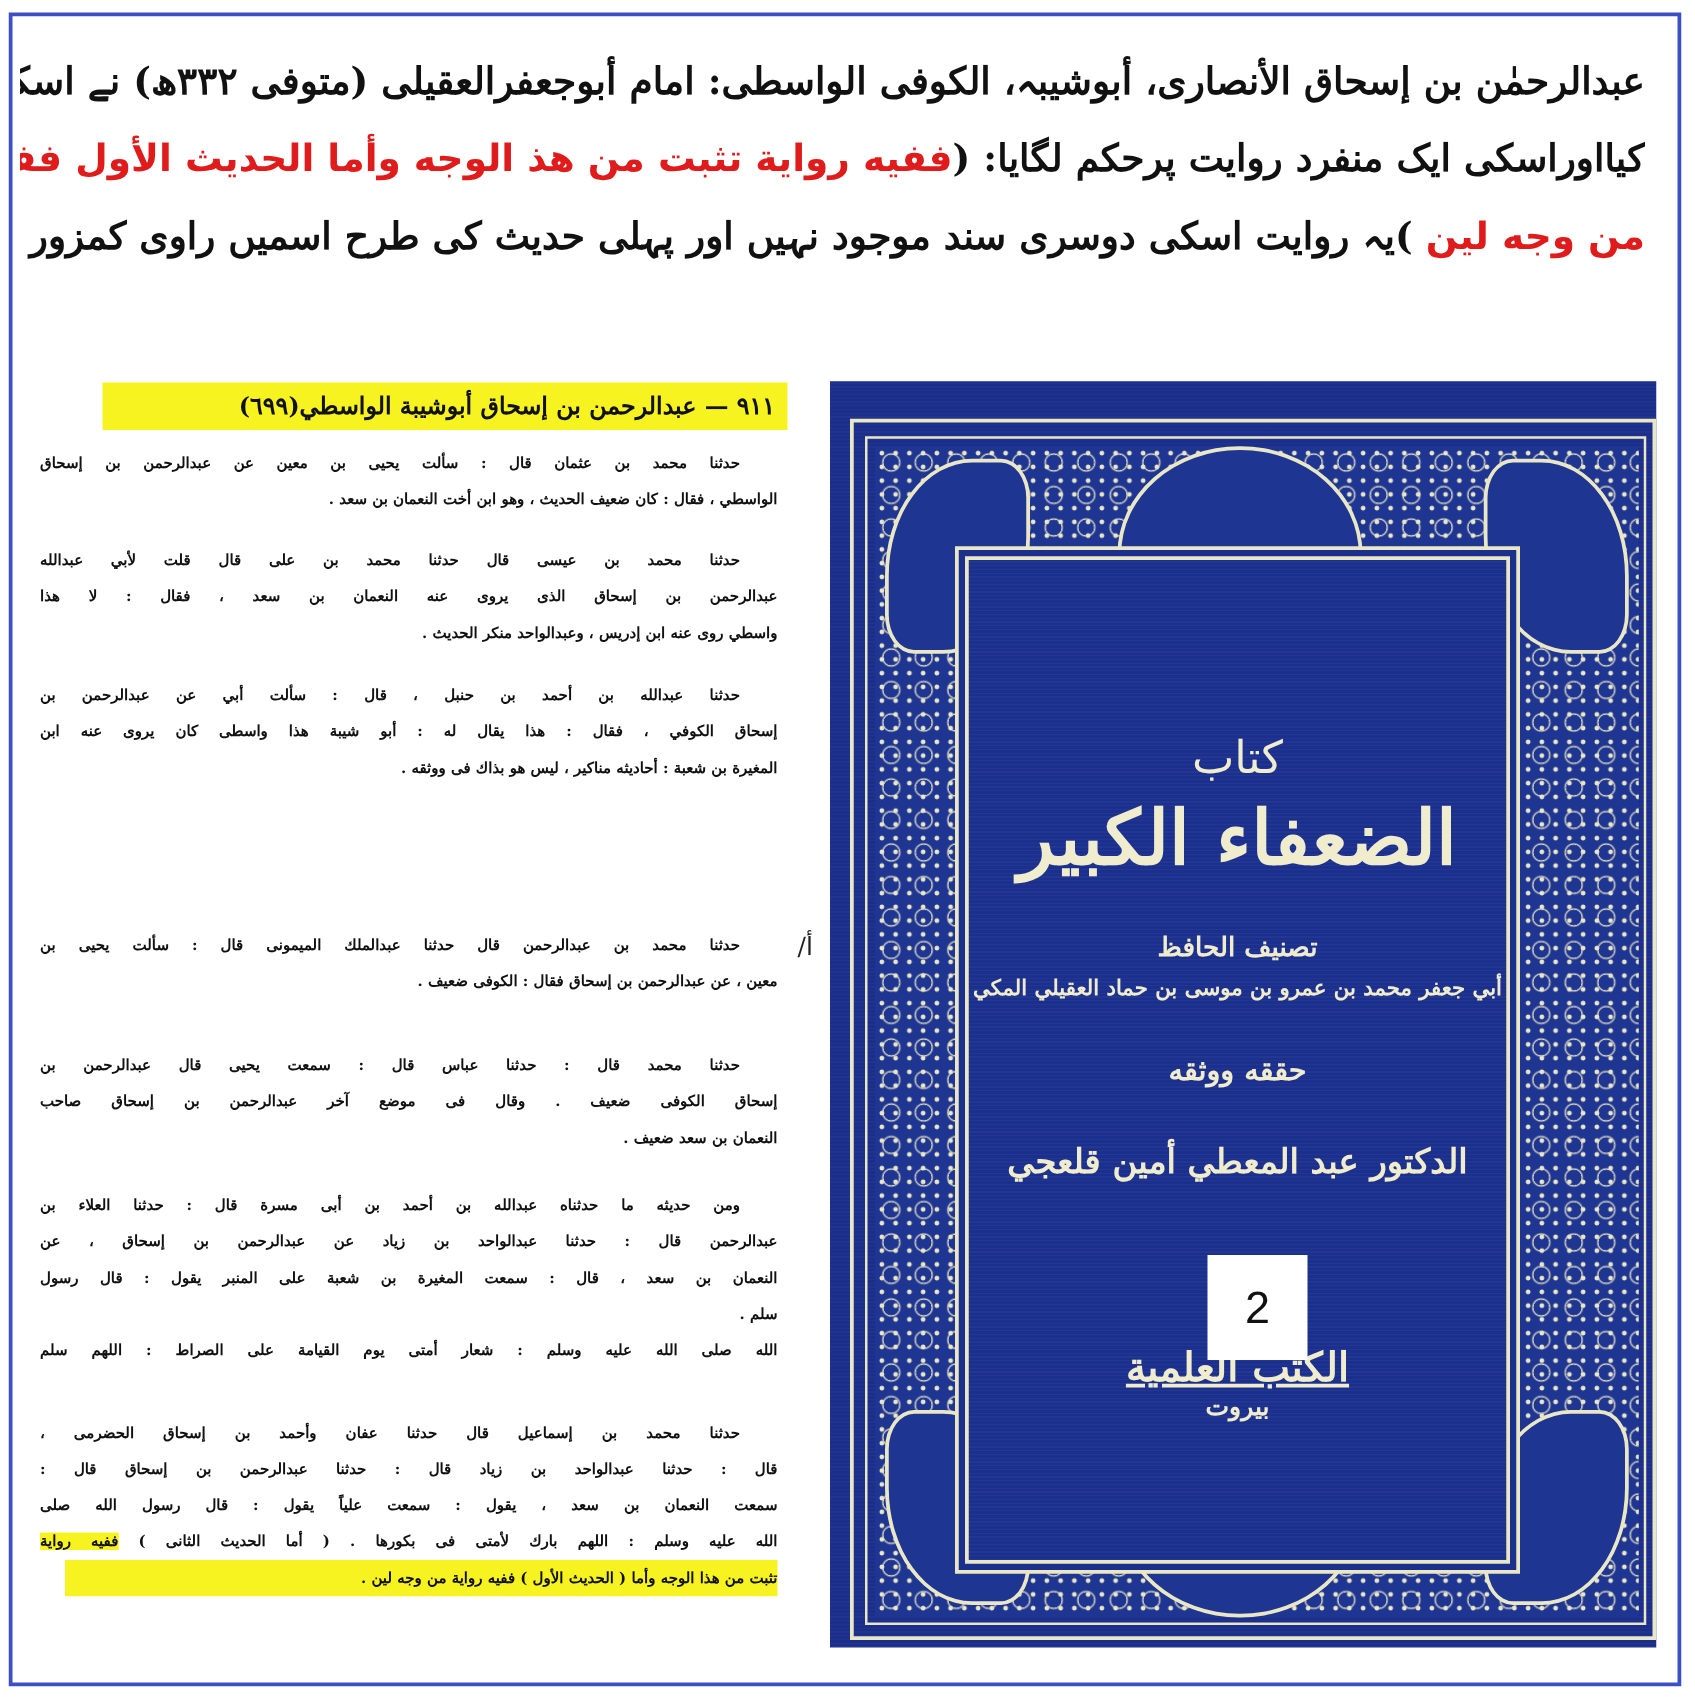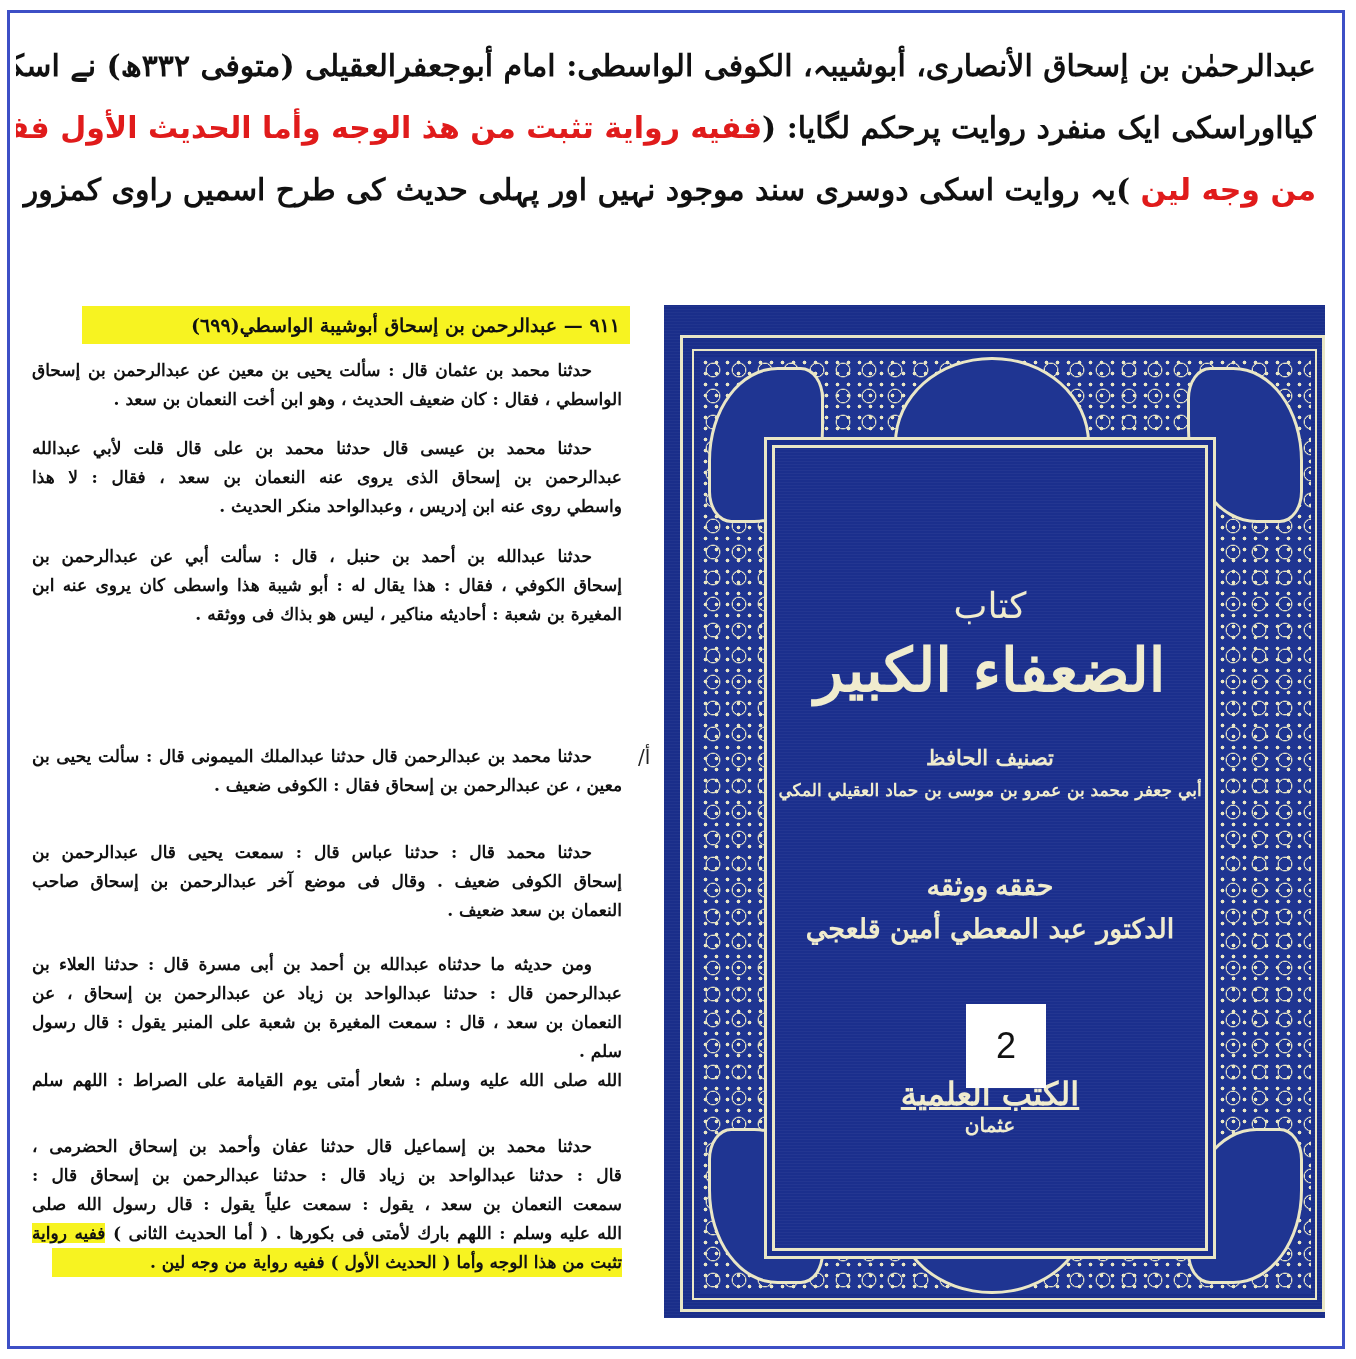--- a/index.html
+++ b/index.html
@@ -19,21 +19,21 @@
   }
   .header-line .red { color: #e01b1b; font-family: "DejaVu Sans", sans-serif; }
 
   
   .scan { position: absolute; left: 30px; top: 298px; width: 600px; height: 1010px; direction: rtl; }
   .entry-title {
     position: absolute; right: 0; top: 8px; width: 548px; height: 38px; background: #f7f321;
     font-family: "DejaVu Serif", serif; font-weight: bold; font-size: 19px; line-height: 38px;
     padding-right: 10px; box-sizing: border-box; color: #111; white-space: nowrap;
   }
-  .para { position: absolute; right: 8px; width: 590px; font-family: "DejaVu Serif", serif; font-size: 17px;
+  .para { position: absolute; right: 8px; width: 590px; font-family: "DejaVu Serif", serif; font-size: 12px;
     color: #111; font-weight: bold; }
   .para .line { height: 29px; line-height: 29px; white-space: nowrap; overflow: hidden; text-align: justify; text-align-last: justify; }
   .para .line.first { padding-right: 30px; }
   .para .line.short { text-align-last: right; }
   .hl { background: #f7f321; }
 
   .margin-mark { position: absolute; left: 638px; top: 745px; font-family: "DejaVu Serif", serif;
     font-size: 20px; color: #222; }
 
   
@@ -68,21 +68,21 @@
   .cover .corner.tr { right: 22px; top: 62px; border-radius: 20% 60% 20% 60%; }
   .cover .corner.bl { left: 44px; bottom: 34px; border-radius: 20% 60% 20% 60%; }
   .cover .corner.br { right: 22px; bottom: 34px; border-radius: 60% 20% 60% 20%; }
 
   .ct { position: absolute; left: 108px; width: 436px; text-align: center; color: #f0ecce; direction: rtl;
     font-family: "DejaVu Serif", serif; white-space: nowrap; }
   .ct.kitab { top: 280px; font-size: 36px; }
   .ct.title { top: 330px; font-size: 60px; font-weight: bold; letter-spacing: 2px; }
   .ct.tasnif { top: 440px; font-size: 21px; font-weight: bold; }
   .ct.author { top: 475px; font-size: 17px; font-weight: bold; }
-  .ct.haqqaqahu { top: 565px; font-size: 27px; font-weight: bold; font-family: Liberation Serif, serif; }
+  .ct.haqqaqahu { top: 538px; font-size: 23px; font-weight: bold; }
   .ct.editor { top: 608px; font-size: 27px; font-weight: bold; }
   .ct.publisher { top: 770px; font-size: 32px; font-weight: bold; text-decoration: underline; }
   .ct.city { top: 808px; font-size: 20px; font-weight: bold; }
 
   .volume-badge {
     position: absolute; left: 966px; top: 1004px; width: 80px; height: 84px; background: #ffffff;
     font-family: "Liberation Sans", sans-serif; font-size: 36px; color: #111; text-align: center; line-height: 84px;
   }
 </style>
 </head>
@@ -166,16 +166,16 @@
   <div class="arch-bottom"></div>
   <div class="panel"></div>
 
   <div class="ct kitab">كتاب</div>
   <div class="ct tasnif">تصنيف الحافظ</div>
   <div class="ct title">الضعفاء الكبير</div>
   <div class="ct author">أبي جعفر محمد بن عمرو بن موسى بن حماد العقيلي المكي</div>
   <div class="ct haqqaqahu">حققه ووثقه</div>
   <div class="ct editor">الدكتور عبد المعطي أمين قلعجي</div>
   <div class="ct publisher">الكتب العلمية</div>
-  <div class="ct city">عثمان</div>
+  <div class="ct city">بيروت</div>
 </div>
 
 <div class="volume-badge">2</div>
 
 </body></html>

